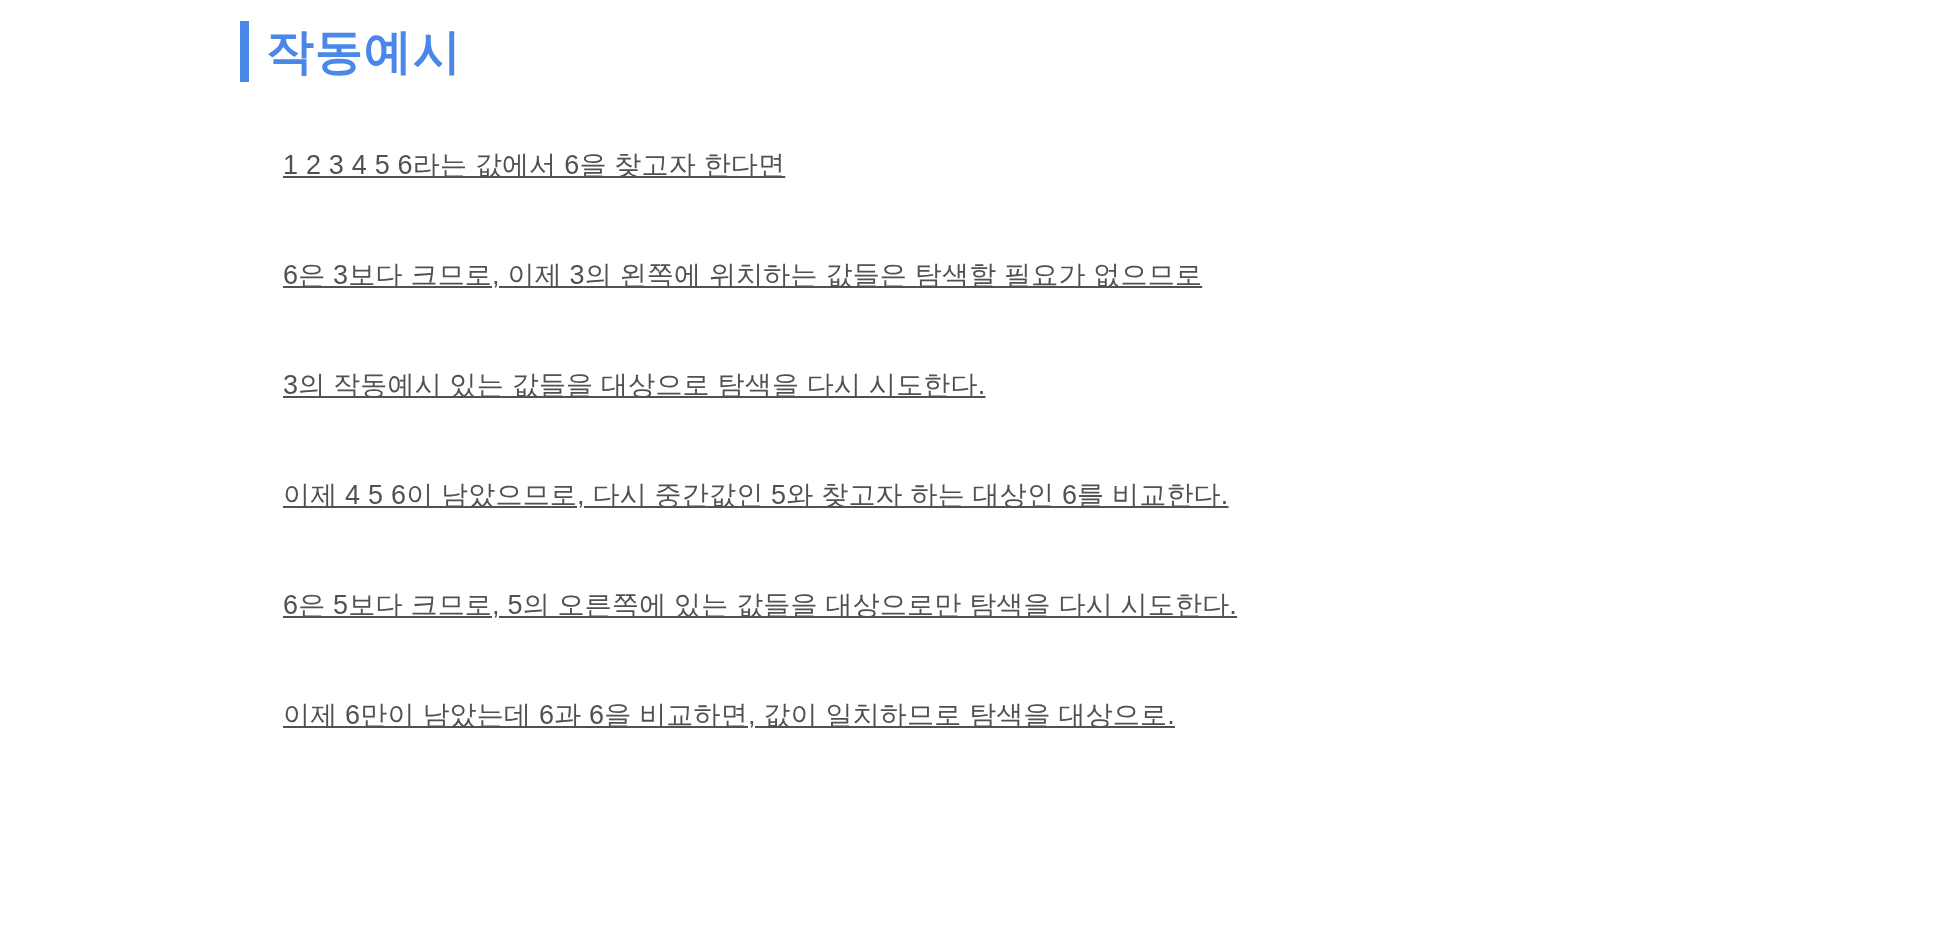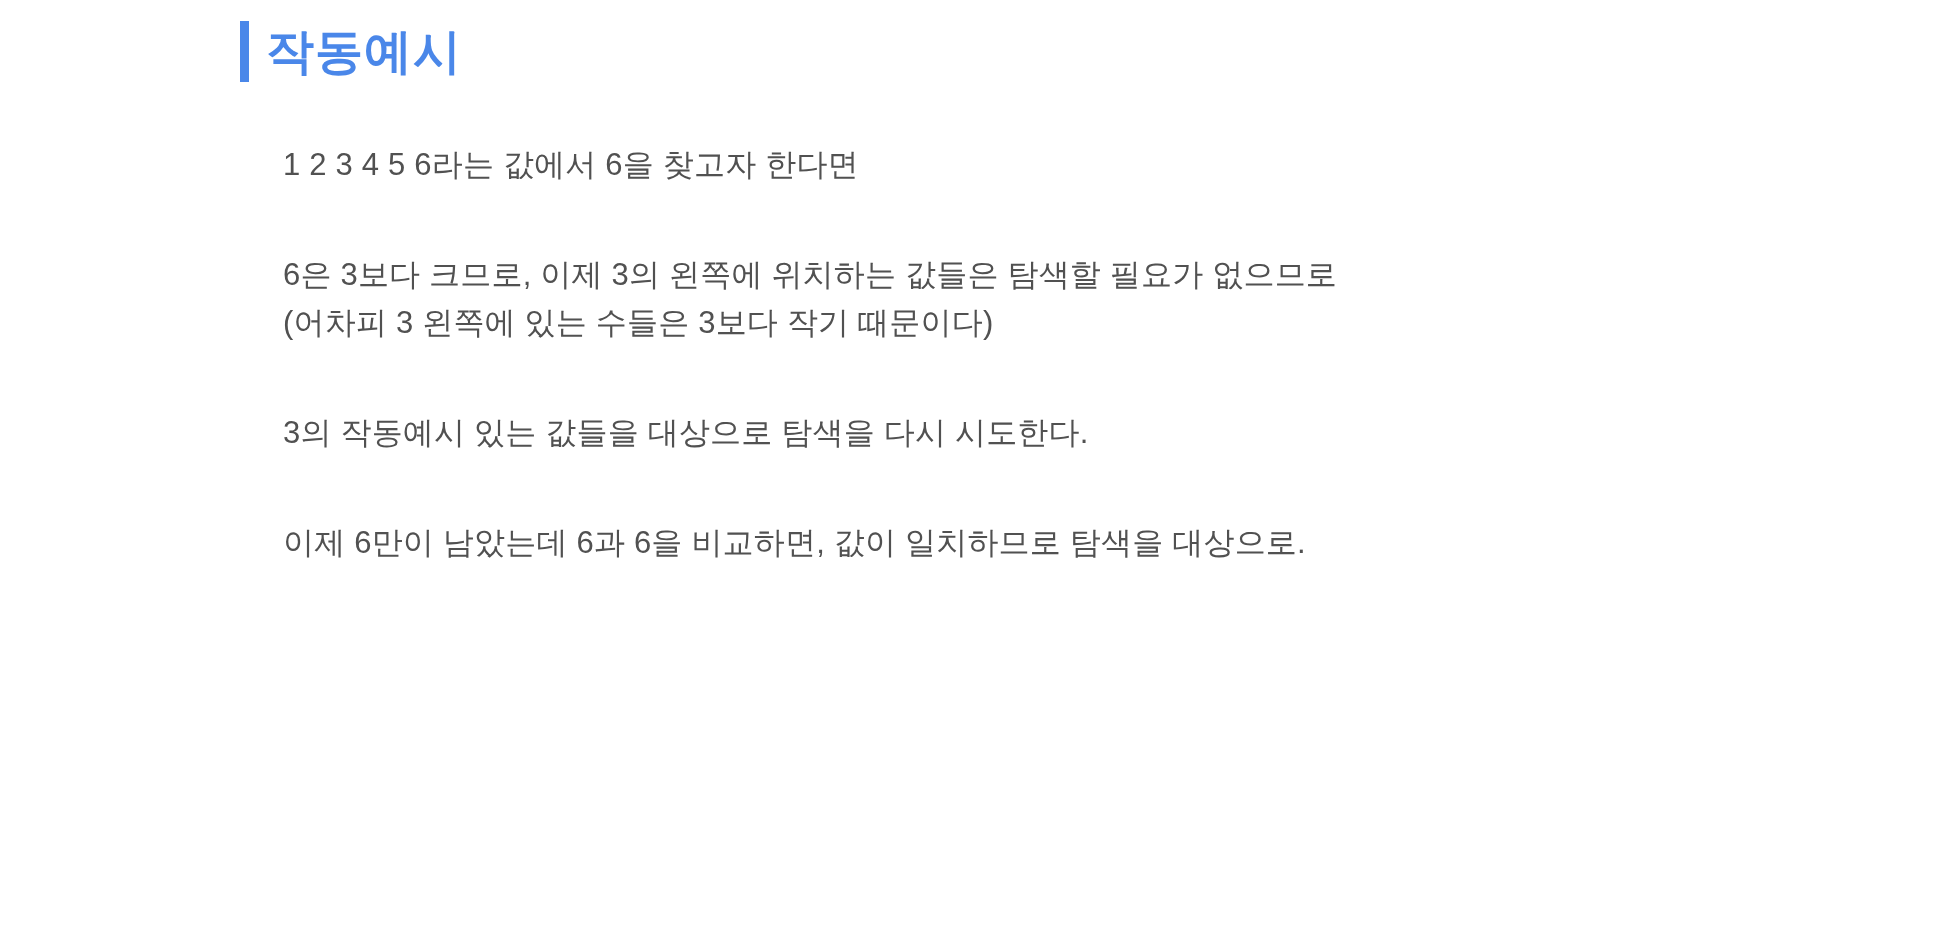--- a/index.html
+++ b/index.html
@@ -42,25 +42,26 @@
     white-space: nowrap;
   }
   .paragraph-list {
     position: absolute;
     left: 283px;
     top: 141px;
     width: 1300px;
   }
   .para {
     margin: 0 0 62px 0;
-    font-size: 31px;
+    font-size: 27px;
     line-height: 48px;
     color: var(--text, #515151);
     white-space: nowrap;
     letter-spacing: 0.2px;
+    text-decoration: underline;
   }
   .para.para-tall {
   }
 </style>
 </head>
 <body>
 
 <main class="document-body">
 
   <header class="heading-row">
@@ -70,28 +71,33 @@
 
   <section class="paragraph-list">
 
     <p class="para">
       <span>1 2 3 4 5 6라는 값에서 6을 찾고자 한다면</span>
     </p>
 
 
     <p class="para para-tall">
       <span>6은 3보다 크므로, 이제 3의 왼쪽에 위치하는 값들은 탐색할 필요가 없으므로</span><br>
-      <span>(어차피 3 왼쪽에 있는 수들은 3보다 작기 때문이다)</span>
     </p>
 
     <p class="para">
       <span>3의 작동예시 있는 값들을 대상으로 탐색을 다시 시도한다.</span>
     </p>
 
+    <p class="para">
+      <span>이제 4 5 6이 남았으므로, 다시 중간값인 5와 찾고자 하는 대상인 6를 비교한다.</span>
+    </p>
 
+    <p class="para">
+      <span>6은 5보다 크므로, 5의 오른쪽에 있는 값들을 대상으로만 탐색을 다시 시도한다.</span>
+    </p>
 
     <p class="para">
       <span>이제 6만이 남았는데 6과 6을 비교하면, 값이 일치하므로 탐색을 대상으로.</span>
     </p>
 
   </section>
 
 </main>
 
 </body></html>

